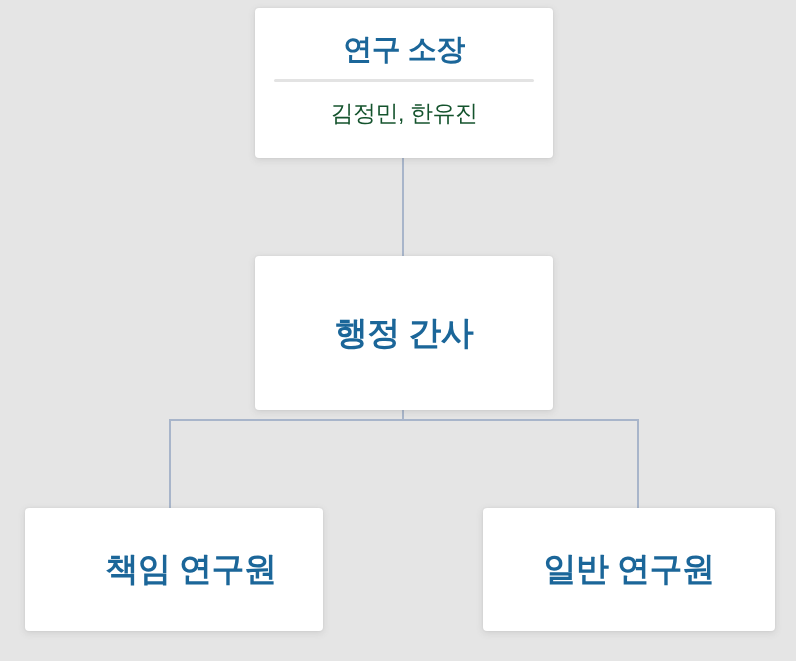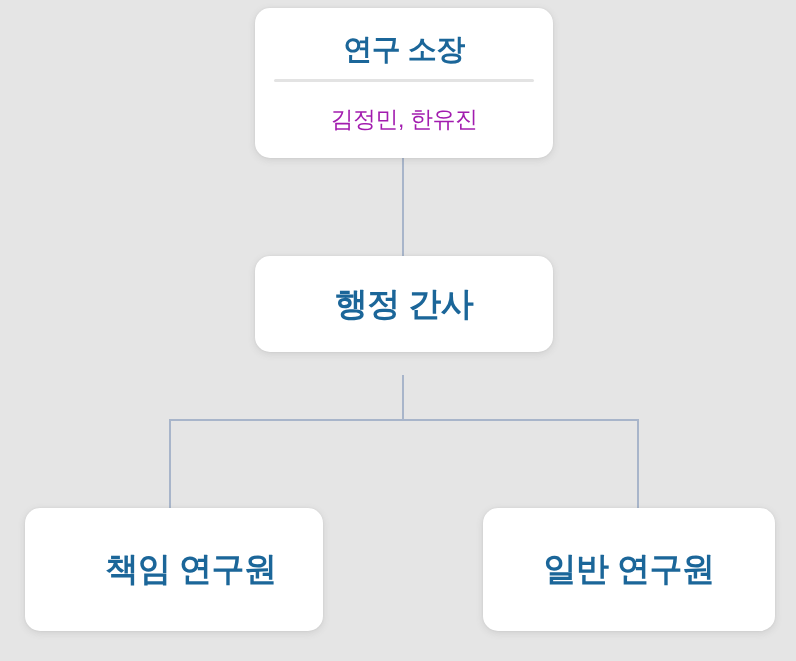--- a/index.html
+++ b/index.html
@@ -56,21 +56,21 @@
   #drop-general {
     left: 637px;
     top: 419px;
     height: 92px;
   }
 
   
   .card {
     position: absolute;
     background: #ffffff;
-    border-radius: 15px;
+    border-radius: 4px;
     box-shadow: 0 2px 7px rgba(100, 100, 100, 0.17),
                 0 0 2px rgba(120, 120, 120, 0.12);
     display: flex;
     flex-direction: column;
     align-items: center;
     justify-content: center;
     box-sizing: border-box;
   }
 
   #card-director {
@@ -78,21 +78,21 @@
     top: 8px;
     width: 298px;
     height: 150px;
     justify-content: flex-start;
     padding-top: 26px;
   }
   #card-secretary {
     left: 255px;
     top: 256px;
     width: 298px;
-    height: 96px;
+    height: 154px;
   }
   #card-senior {
     left: 25px;
     top: 508px;
     width: 298px;
     height: 123px;
     padding-left: 34px;
   }
   #card-general {
     left: 483px;
@@ -114,25 +114,25 @@
 
   .divider {
     width: 260px;
     height: 3px;
     background: #e3e3e3;
     border-radius: 2px;
     margin: 13px 0 0 0;
   }
 
   .subtitle {
-    color: #a21caf;
+    color: #14532d;
     font-size: 23px;
     font-weight: normal;
     text-align: center;
-    margin-top: 22px;
+    margin-top: 16px;
     letter-spacing: -0.5px;
   }
 </style>
 </head>
 <body>
 
 <div id="chart">
 
   <div class="line line-v" id="stem-director-secretary"></div>
   <div class="line line-v" id="stem-secretary-bus"></div>

